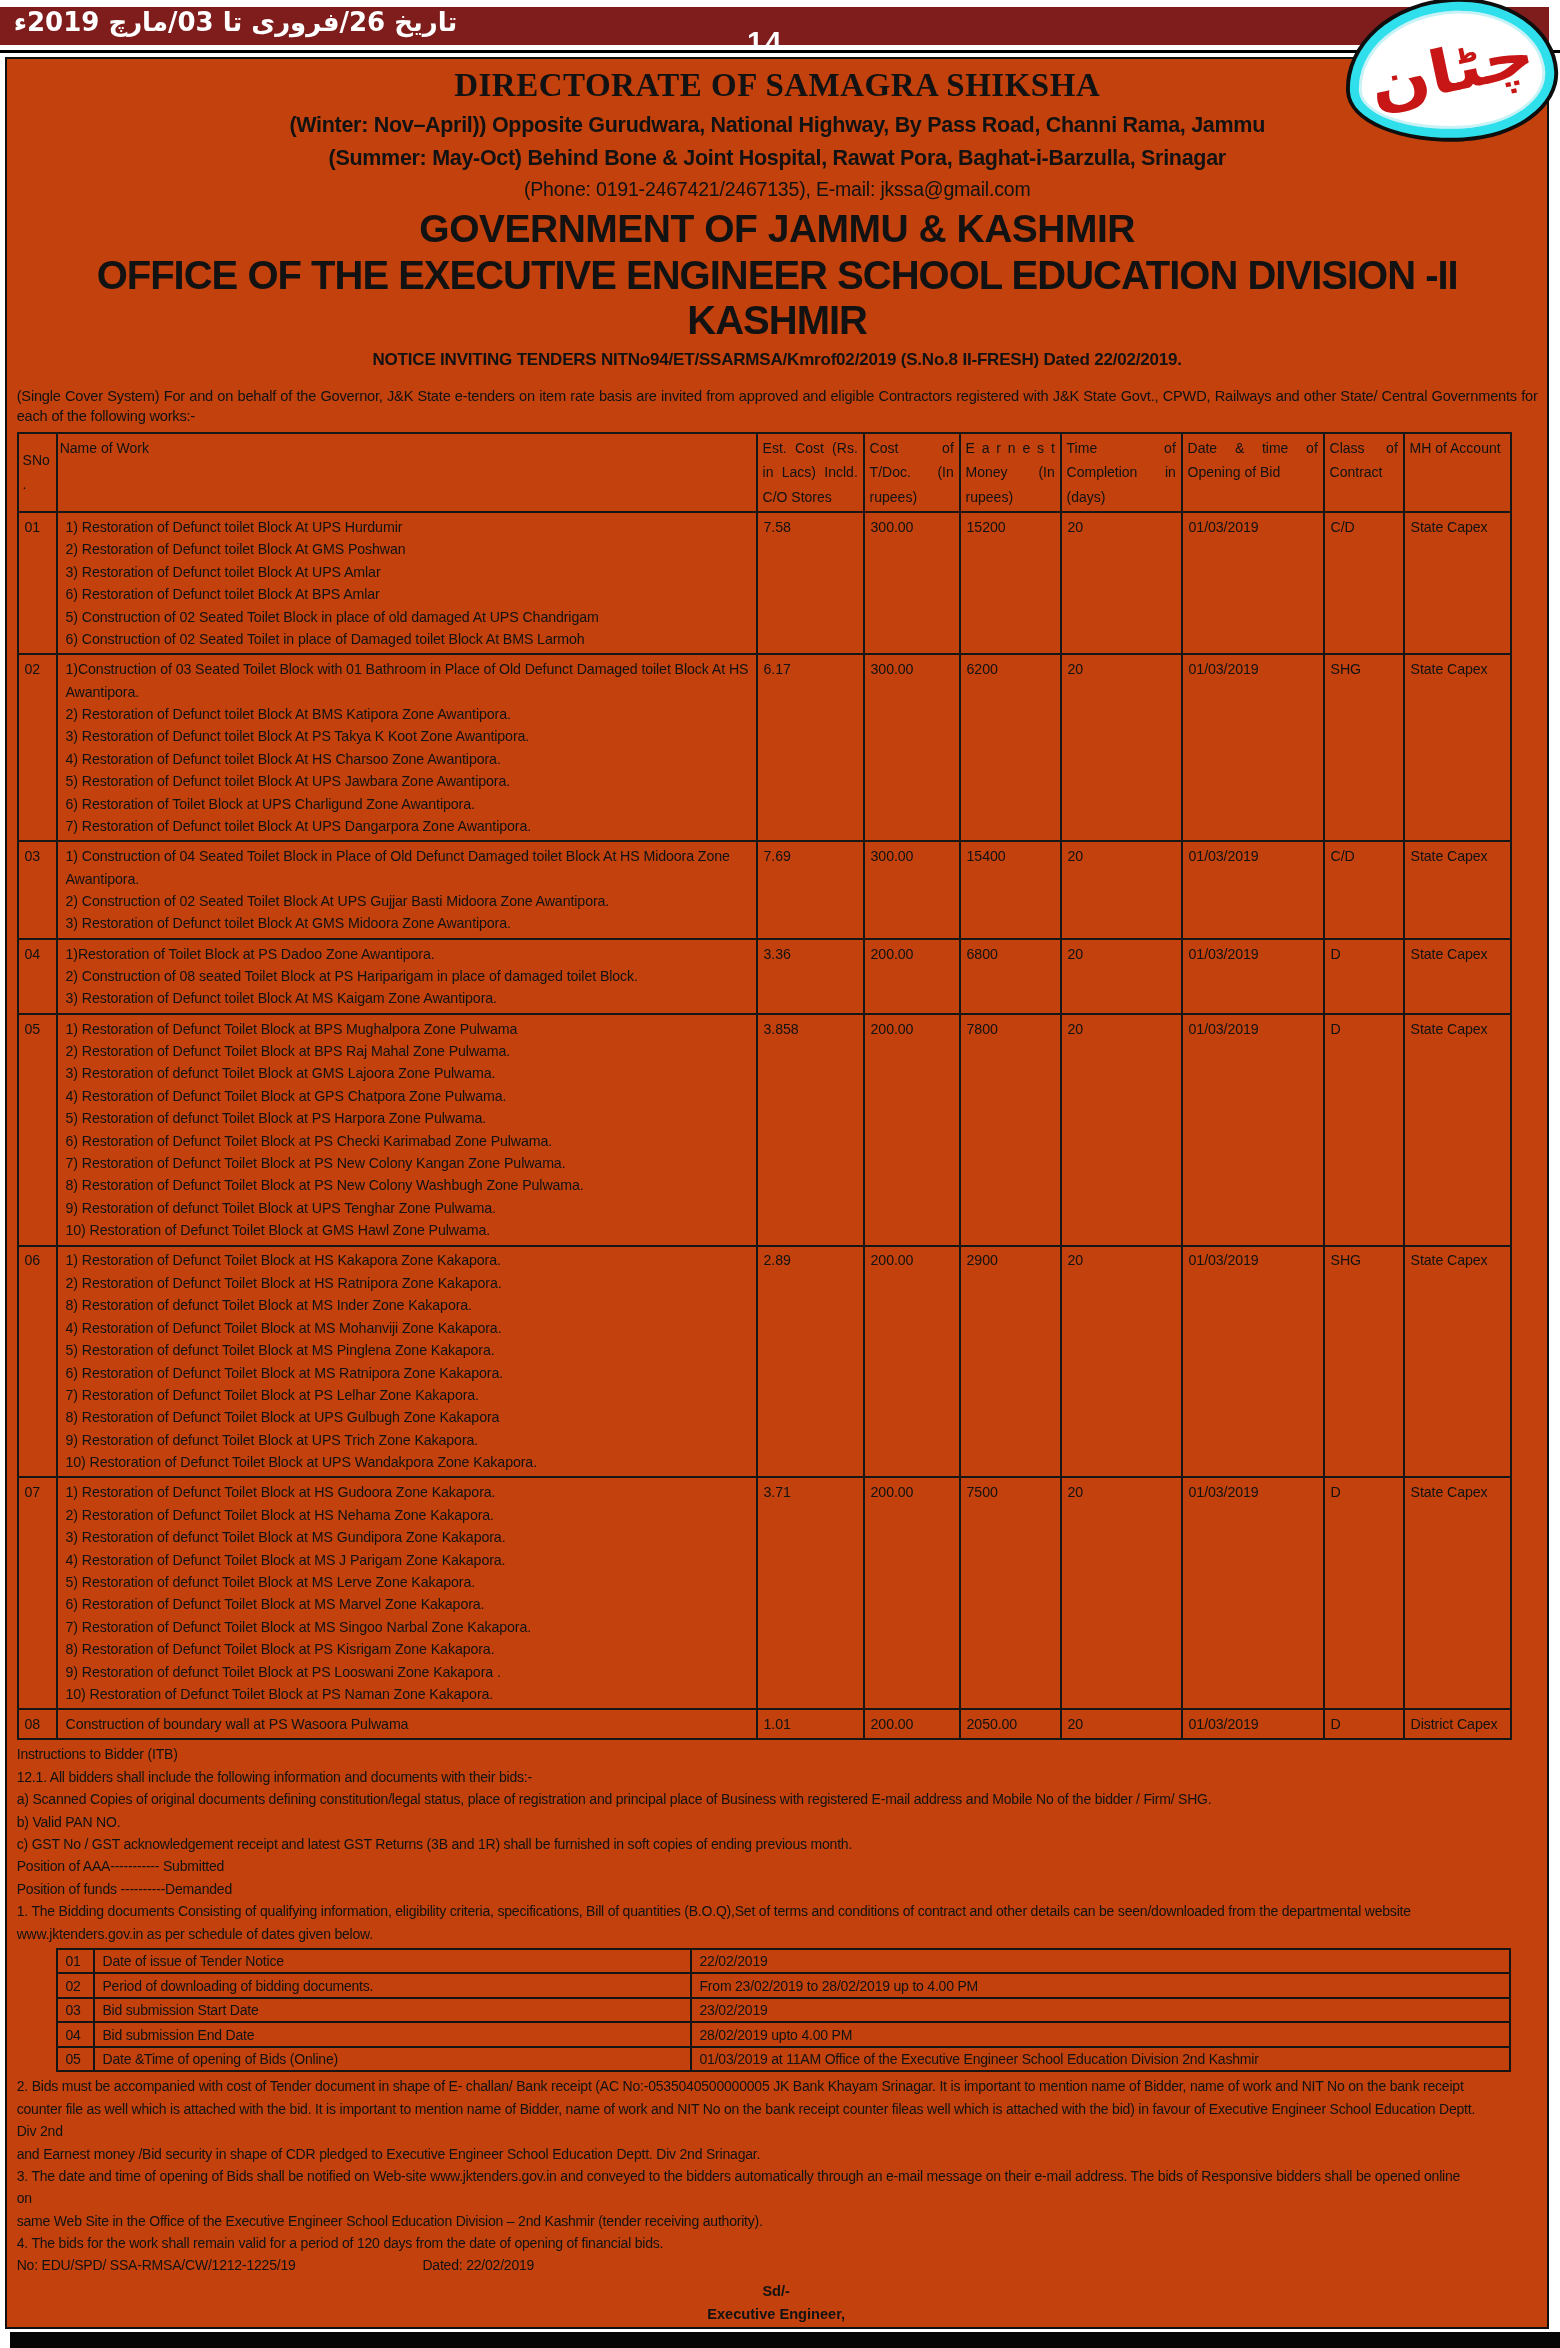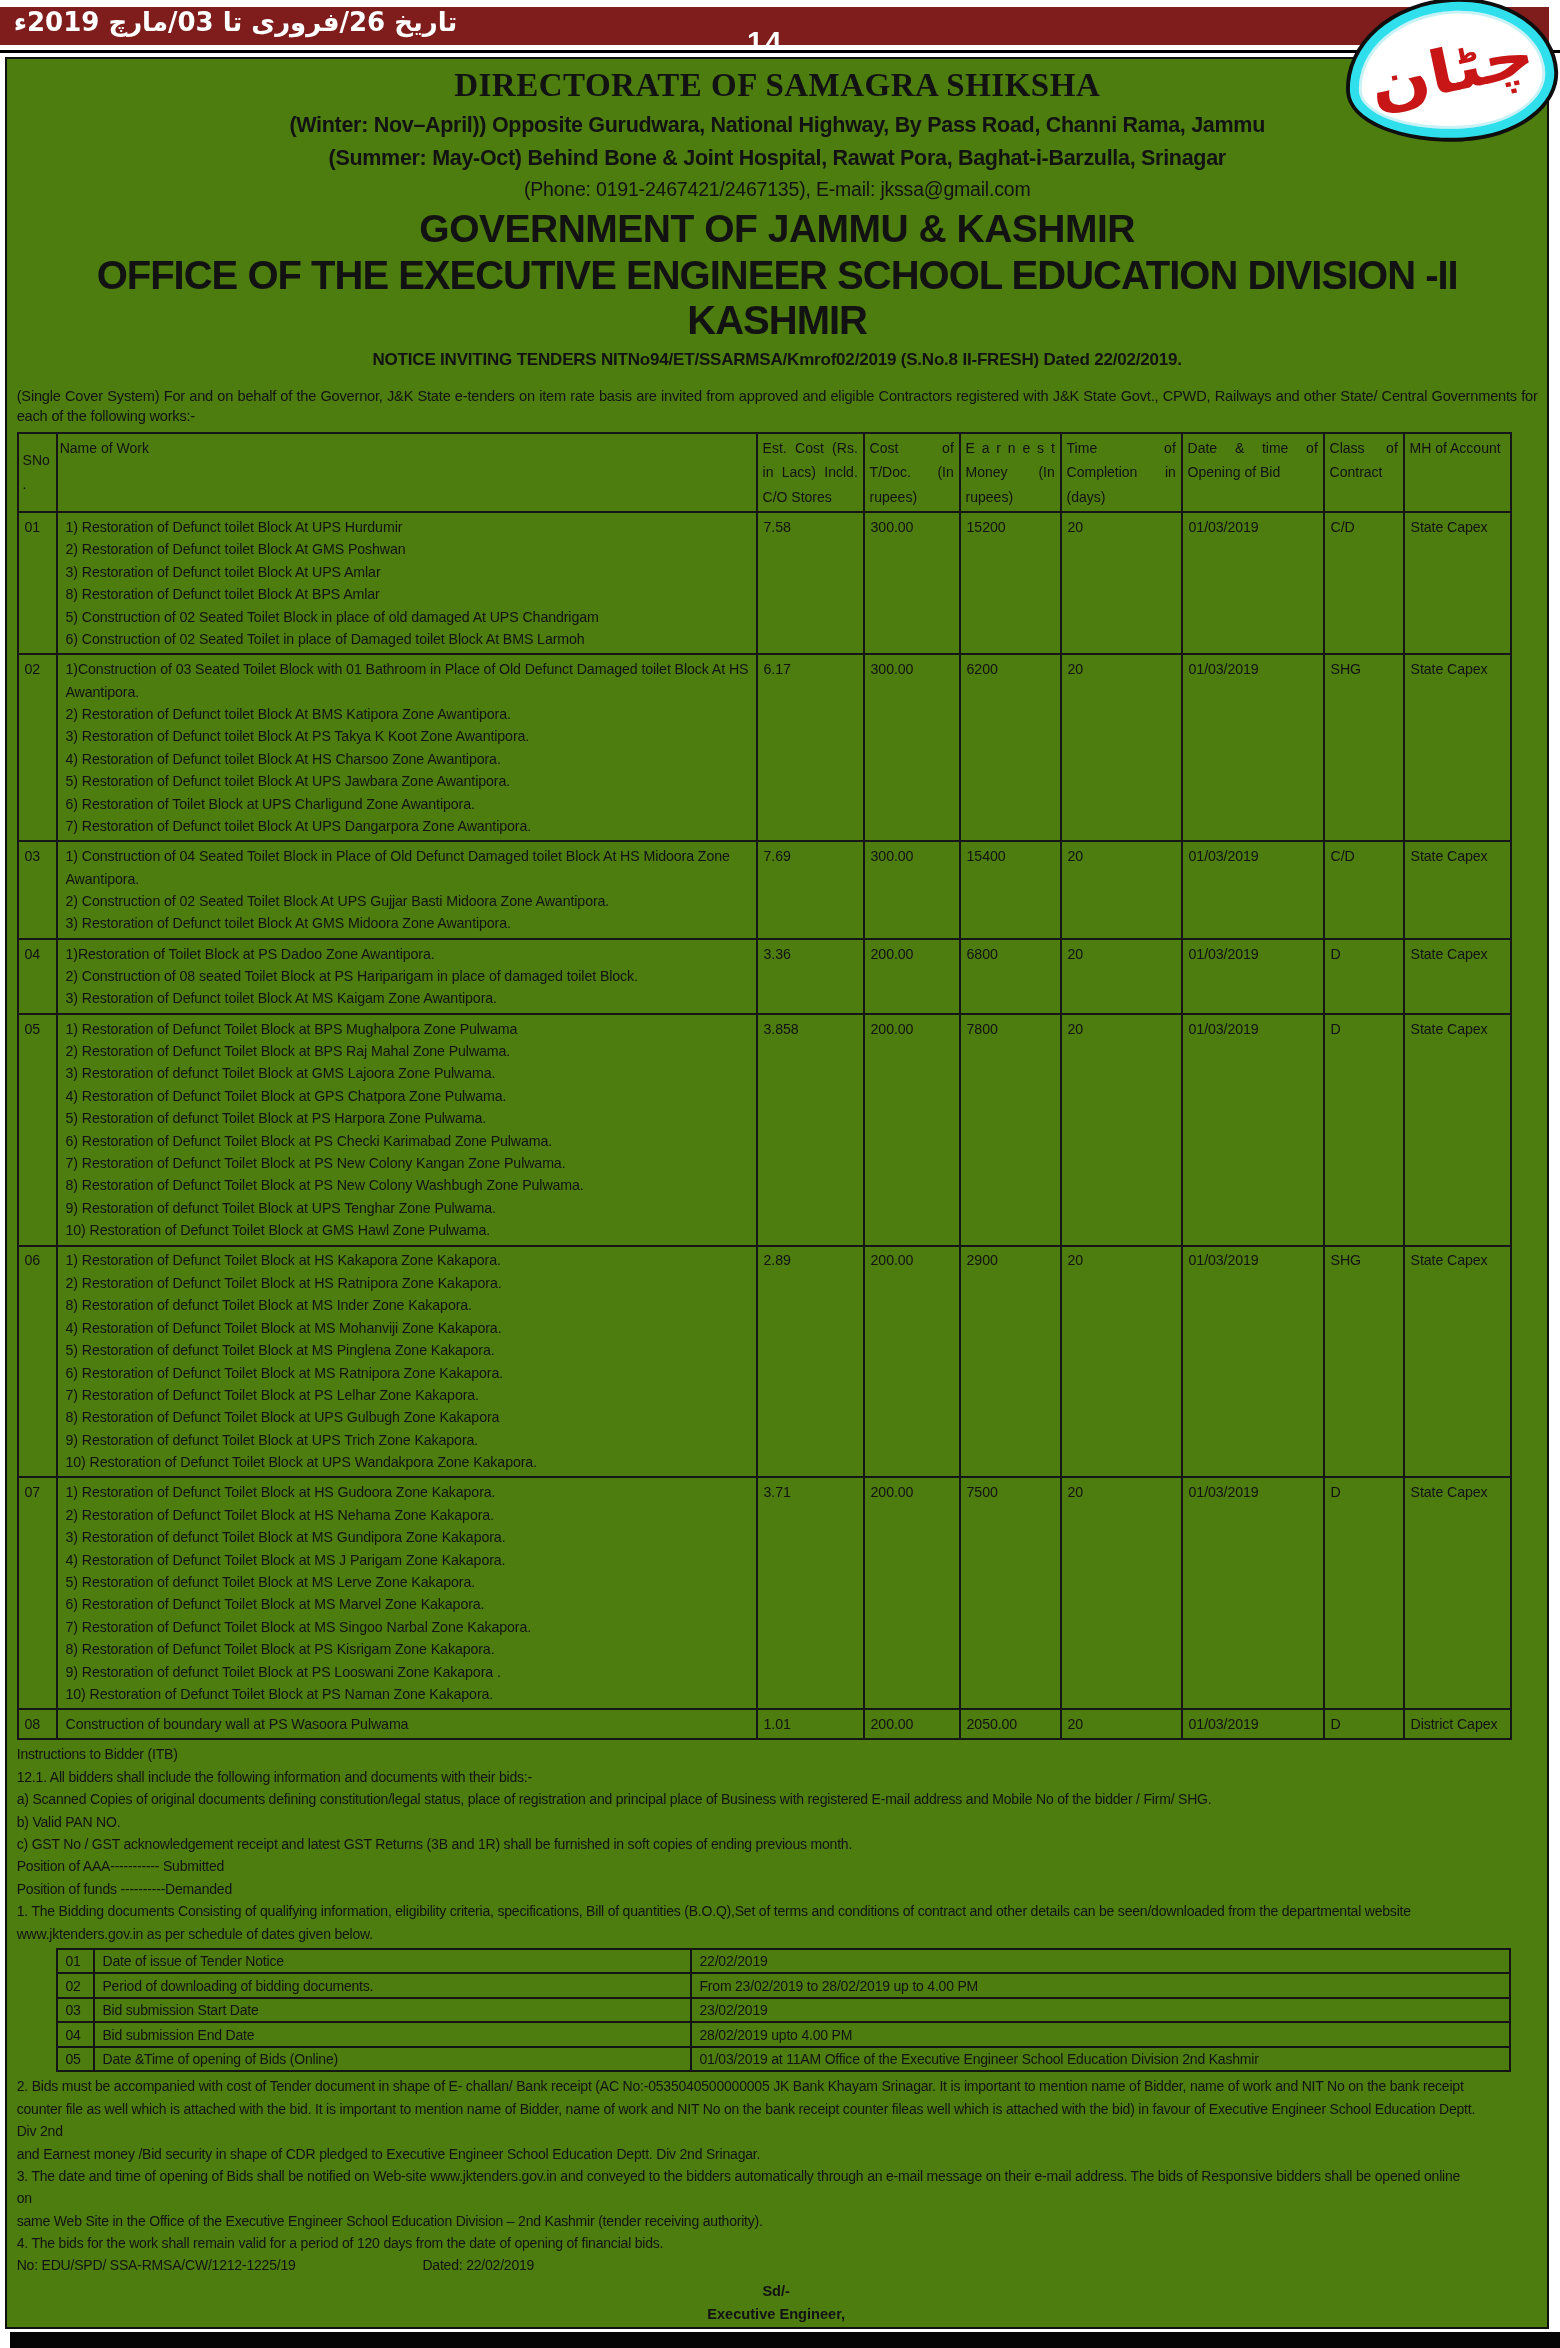--- a/index.html
+++ b/index.html
@@ -16,21 +16,21 @@
   
   .logo{position:absolute;top:0;right:2px;width:213px;height:150px;z-index:5;}
   .logo-blob{position:absolute;left:3.9px;top:2px;right:3.9px;bottom:11.7px;background:#ffffff;
     border:9.8px solid #2fdfeb;border-radius:52% 48% 46% 54%/62% 55% 45% 38%;
     box-shadow:0 0 0 3.9px #0e0e0e, inset 0 0 0 2.9px #c8f2f5;
     display:flex;align-items:center;justify-content:center;transform:rotate(-3deg);}
   .logo-text{color:#c81616;font-size:60px;font-weight:bold;font-family:"DejaVu Sans",sans-serif;
     transform:rotate(-9deg) scaleX(1.18);line-height:1;}
   
   .frame{position:absolute;top:57px;left:4.9px;width:1521px;bottom:19.5px;border:2.9px solid #101010;
-    padding:5.9px 9.8px 0 9.8px;overflow:hidden;background:#4d7c0f;}
+    padding:5.9px 9.8px 0 9.8px;overflow:hidden;background:#c2410c;}
   .org-title{text-align:center;font-family:"Liberation Serif",serif;font-weight:bold;font-size:33px;
     letter-spacing:0.5px;margin-top:2px;}
   .addr{text-align:center;font-weight:bold;font-size:21.5px;margin-top:8.8px;letter-spacing:-0.3px;}
   .contact{text-align:center;font-size:19.5px;margin-top:6.8px;letter-spacing:-0.2px;}
   .govt{text-align:center;font-size:39px;font-weight:bold;letter-spacing:-0.5px;margin-top:5.9px;}
   .office{text-align:center;font-size:40px;font-weight:bold;letter-spacing:-1px;margin-top:2px;}
   .nit{text-align:center;font-size:17px;font-weight:bold;margin-top:6.8px;letter-spacing:-0.2px;}
   .intro{font-size:14.6px;margin-top:16px;text-align:justify;line-height:20.5px;letter-spacing:-0.2px;}
   
   table{border-collapse:collapse;table-layout:fixed;}
@@ -105,21 +105,21 @@
         <th>MH of Account</th>
       </tr>
     </thead>
     <tbody>
         <tr>
           <td>01</td>
           <td class="c-name">
             <div>1) Restoration of Defunct toilet Block At UPS Hurdumir</div>
             <div>2) Restoration of Defunct toilet Block At GMS Poshwan</div>
             <div>3) Restoration of Defunct toilet Block At UPS Amlar</div>
-            <div>8) Restoration of Defunct toilet Block At BPS Amlar</div>
+            <div>6) Restoration of Defunct toilet Block At BPS Amlar</div>
             <div>5) Construction of 02 Seated Toilet Block in place of old damaged At UPS Chandrigam</div>
             <div>6) Construction of 02 Seated Toilet in place of Damaged toilet Block At BMS Larmoh</div>
           </td>
           <td>7.58</td>
           <td>300.00</td>
           <td>15200</td>
           <td>20</td>
           <td>01/03/2019</td>
           <td>C/D</td>
           <td>State Capex</td>

